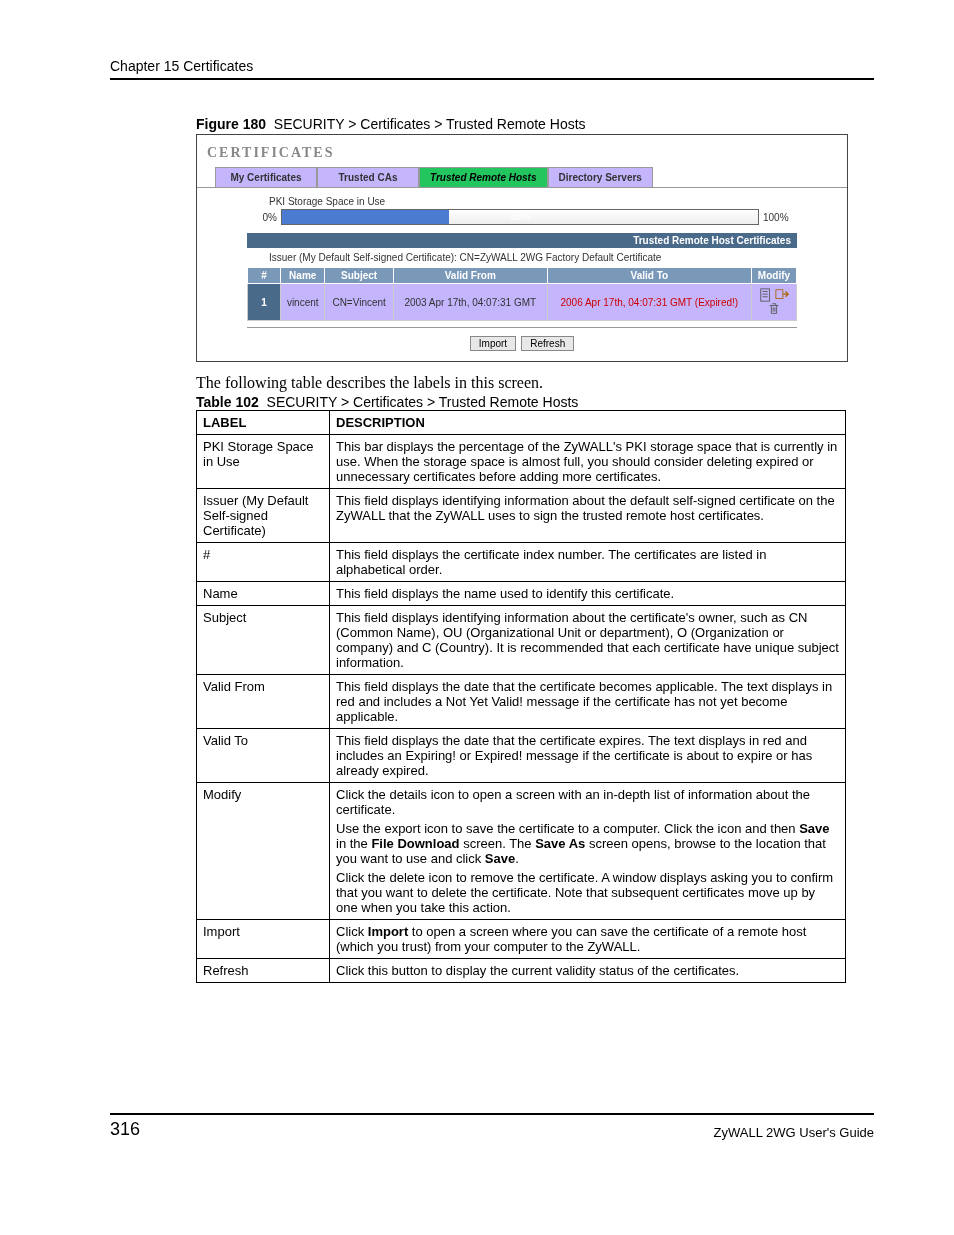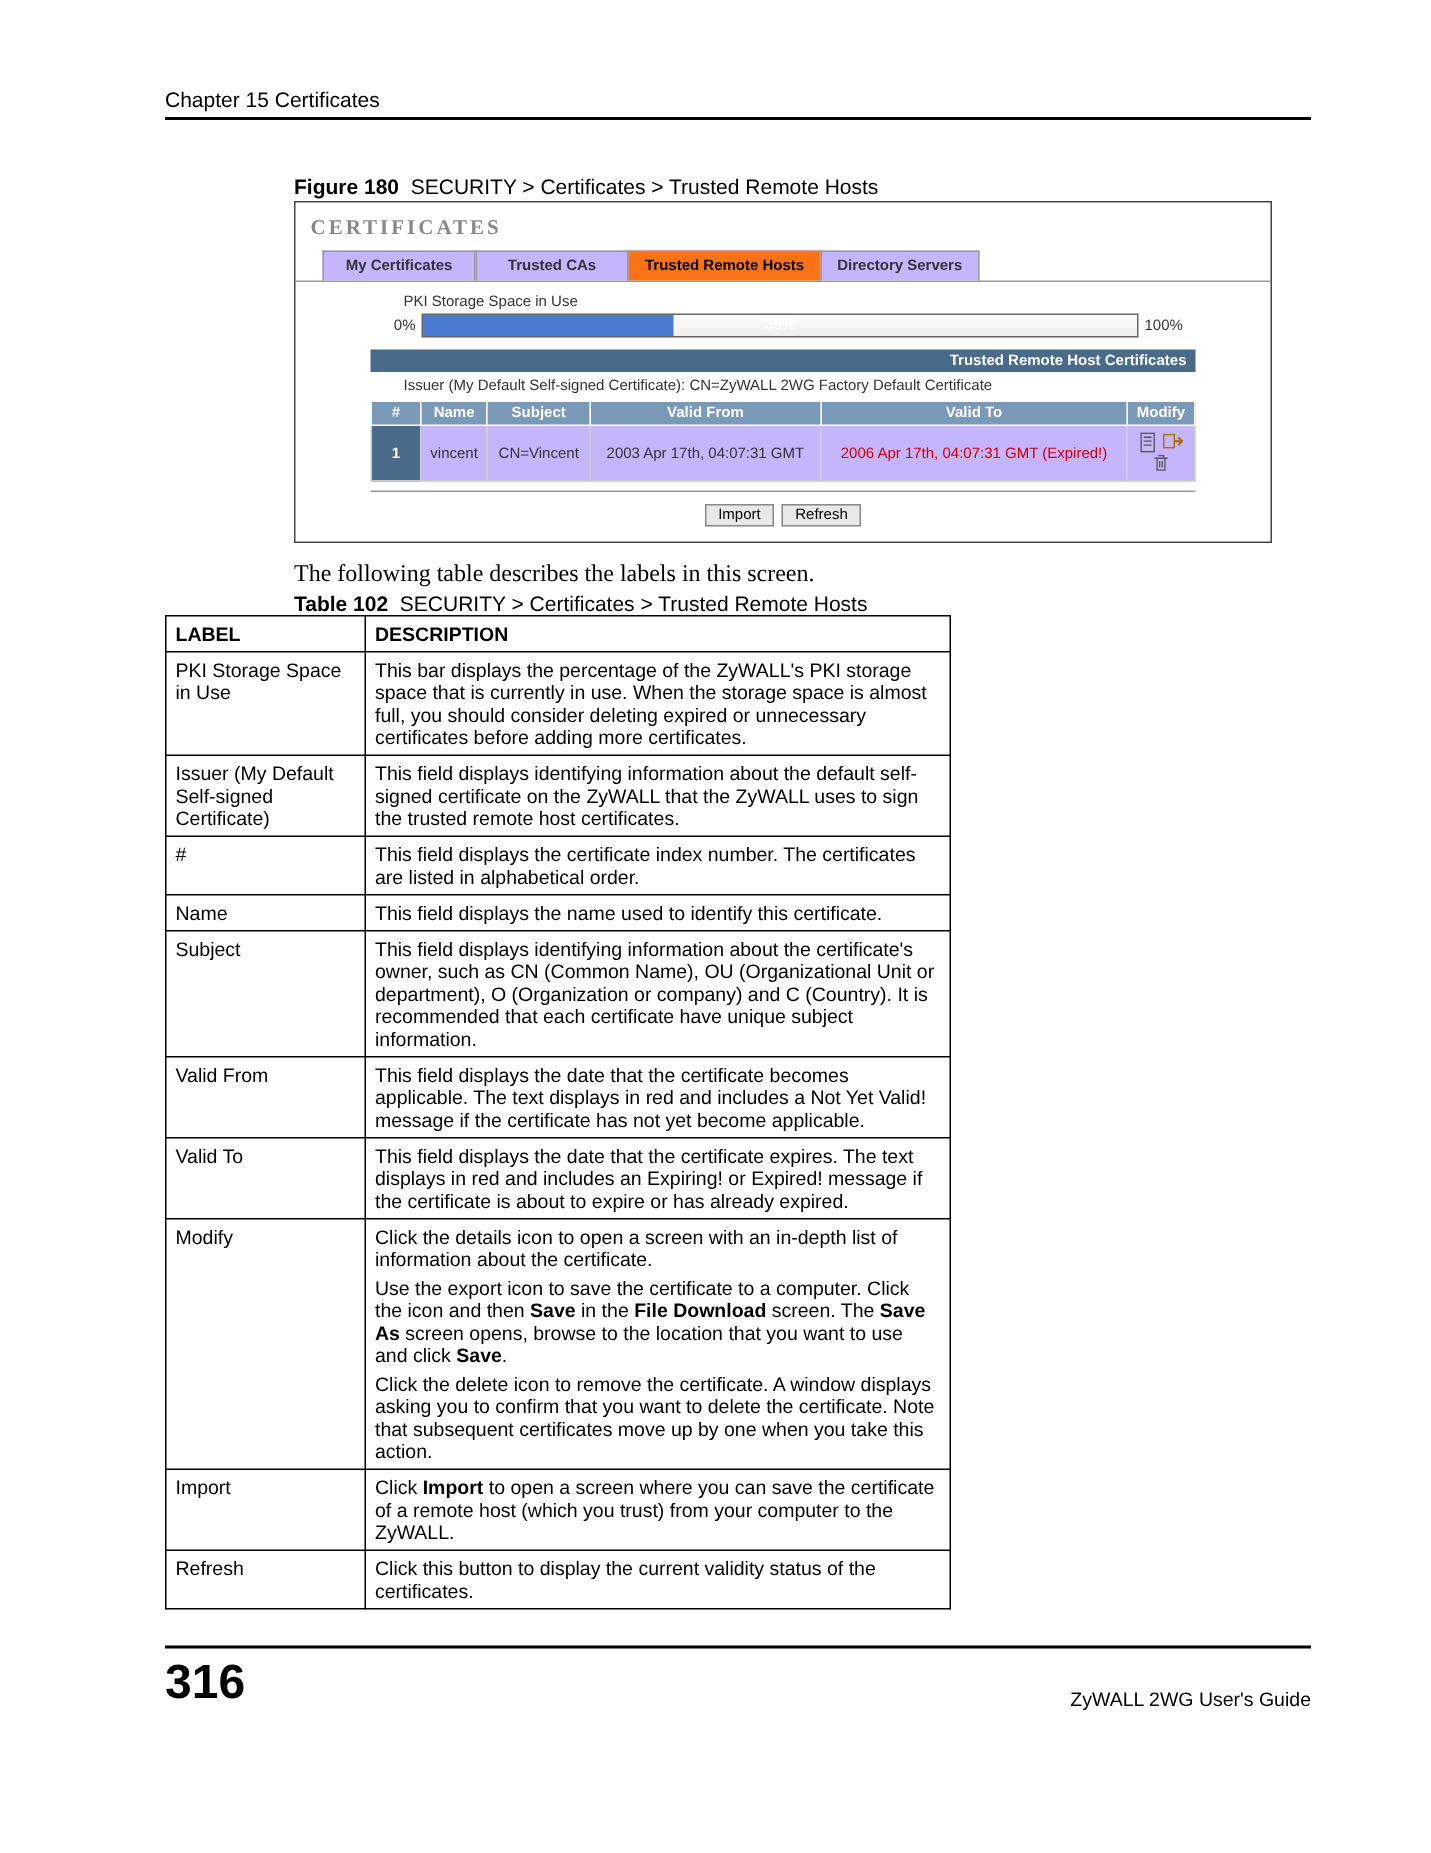--- a/index.html
+++ b/index.html
@@ -62,21 +62,22 @@
     font-weight: bold;
     text-align: center;
     margin-right: 0px;
     background: #c4b5fd;
     min-width: 80px;
     line-height: 1.1;
   }
   .tab.active {
     color: #000;
     position: relative;
-    background: #f97316;
+    background: #22c55e;
+    font-style: italic;
   }
   .tab.inactive { color: #333; }
   .storage-label {
     font-size: 10px;
     margin: 8px 0 2px 72px;
   }
   .storage-bar-row {
     display: flex;
     align-items: center;
     margin: 0 50px;
@@ -161,22 +162,23 @@
     margin: 12px 0 2px 86px;
     font-family: "Times New Roman", serif;
     font-size: 16px;
   }
   .table-caption {
     font-size: 14px;
     margin-left: 86px;
     margin-bottom: 0;
   }
   .desc-table {
+    margin-left: 86px;
     border-collapse: collapse;
-    width: 524px;
+    width: 650px;
     font-size: 13px;
   }
   .desc-table th, .desc-table td {
     border: 1px solid #000;
     padding: 4px 6px;
     text-align: left;
     vertical-align: top;
   }
   .desc-table th {
     font-weight: bold;
@@ -194,22 +196,22 @@
   .footer-line {
     border-top: 2px solid #000;
     margin-bottom: 4px;
   }
   .footer-row {
     display: flex;
     justify-content: space-between;
     align-items: flex-end;
   }
   .page-num {
-    font-size: 32px;
-    font-weight: bold;
+    font-size: 18px;
+    font-weight: normal;
   }
   .guide-name {
     font-size: 13px;
   }
 </style>
 </head>
 <body>
 
 <div class="page">
   <div class="chapter-header">Chapter 15 Certificates</div>

